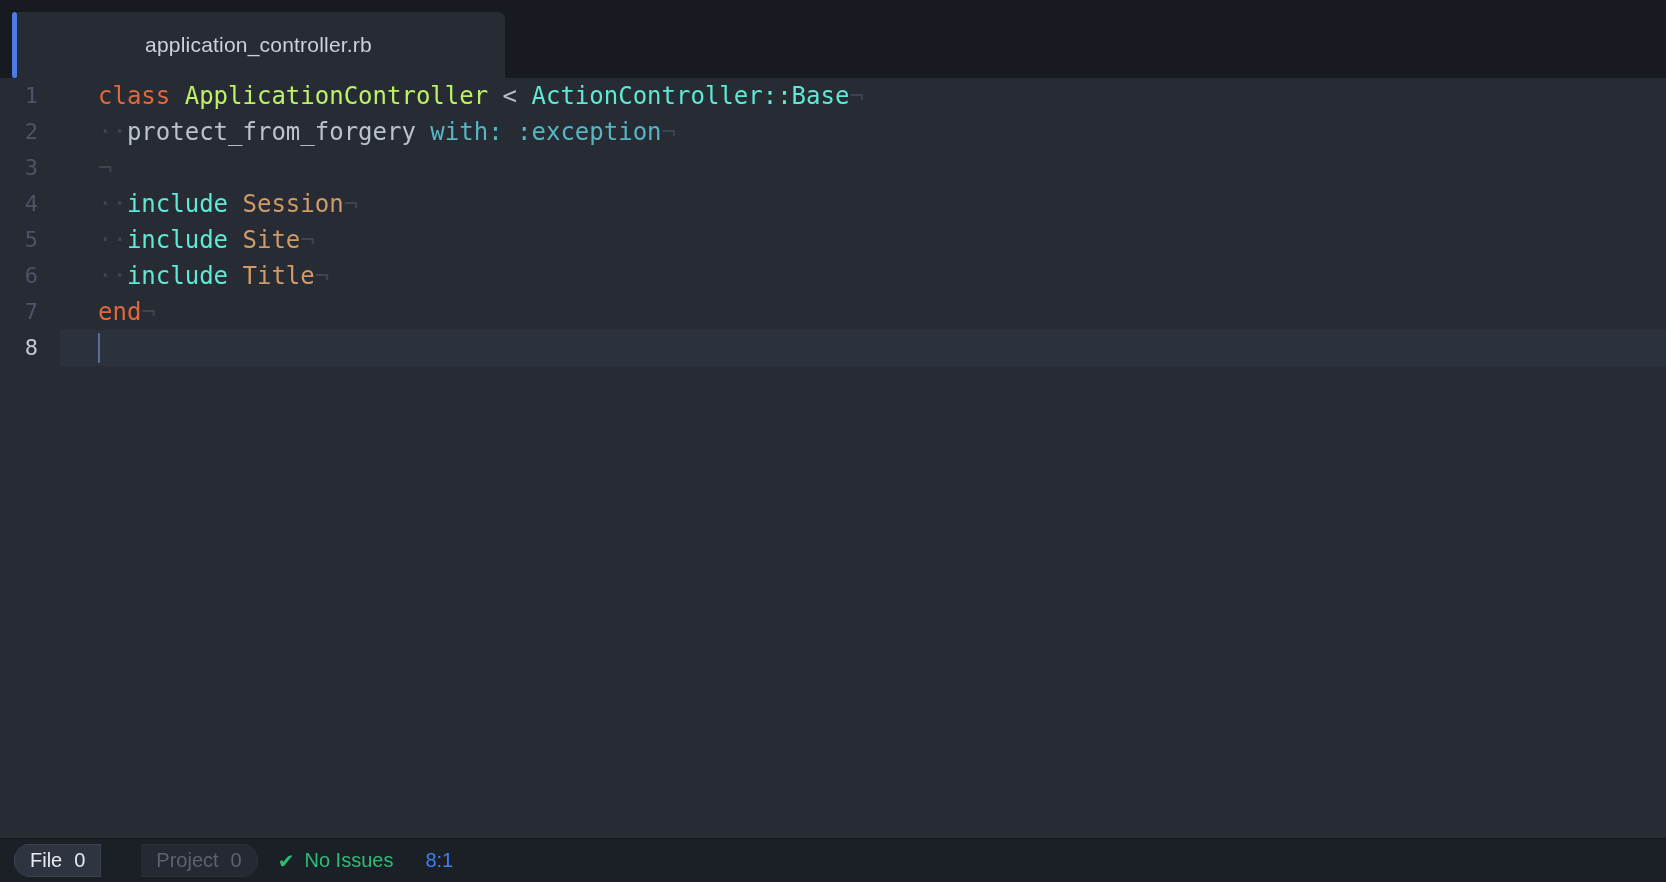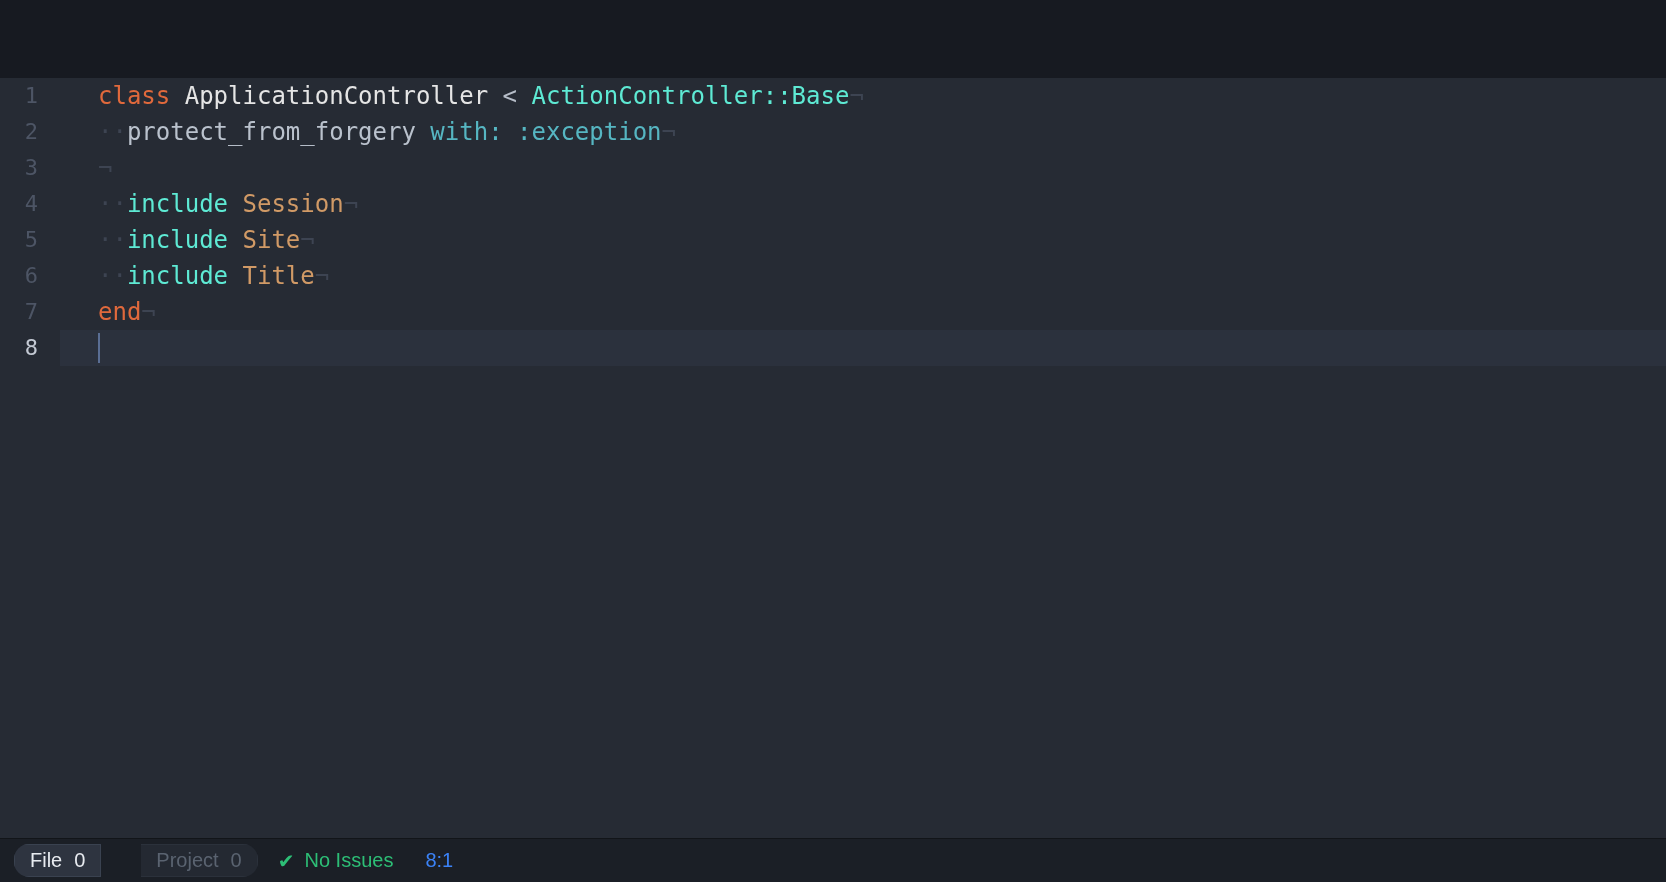--- a/index.html
+++ b/index.html
@@ -37,21 +37,21 @@
   .gutter{
     flex:0 0 60px;width:60px;box-sizing:border-box;
     text-align:right;padding-right:22px;
     color:#4d5565;font-size:22px;user-select:none;
   }
   .code{flex:1;padding-left:38px;position:relative;}
   .line.current .code{background:#2b313d;}
   .line.current .gutter{color:#c3c9d3;}
 
   .t-kw{color:#e0693c;}          
-  .t-cls{color:#e5e5e5;}         
+  .t-cls{color:#bef264;}         
   .t-op{color:#b6bdc8;}          
   .t-base{color:#5eead4;margin-top:19px;}        
   .t-txt{color:#bac2cd;}         
   .t-inc{color:#5eead4;}         
   .t-cyn{color:#56b6c2;}         
   .t-cst{color:#d19a66;}         
   .t-inv{color:#3d4452;}         
 
   .cursor{
     position:absolute;left:38px;top:3px;width:2px;height:30px;
@@ -76,20 +76,26 @@
   .right{margin-left:auto;display:flex;align-items:center;gap:42px;}
   .right .item{cursor:pointer;}
   .branch{display:flex;align-items:center;gap:9px;cursor:pointer;}
   .branch svg{display:block;}
 </style>
 </head>
 <body>
 
 <div class="window">
 
+  <div class="tabbar">
+    <div class="tab">
+      <span class="tab-accent"></span>
+      <span class="tab-title">application_controller.rb</span>
+    </div>
+  </div>
 
   <div class="editor">
     <div id="code-lines">
         <div class="line"><span class="gutter">1</span><span class="code"><span class="t-kw">class</span><span class="t-txt"> </span><span class="t-cls">ApplicationController</span><span class="t-txt"> </span><span class="t-op">&lt;</span><span class="t-txt"> </span><span class="t-base">ActionController::Base</span><span class="t-inv">¬</span></span></div>
         <div class="line"><span class="gutter">2</span><span class="code"><span class="t-inv">··</span><span class="t-txt">protect_from_forgery </span><span class="t-cyn">with: :exception</span><span class="t-inv">¬</span></span></div>
         <div class="line"><span class="gutter">3</span><span class="code"><span class="t-inv">¬</span></span></div>
         <div class="line"><span class="gutter">4</span><span class="code"><span class="t-inv">··</span><span class="t-inc">include </span><span class="t-cst">Session</span><span class="t-inv">¬</span></span></div>
         <div class="line"><span class="gutter">5</span><span class="code"><span class="t-inv">··</span><span class="t-inc">include </span><span class="t-cst">Site</span><span class="t-inv">¬</span></span></div>
         <div class="line"><span class="gutter">6</span><span class="code"><span class="t-inv">··</span><span class="t-inc">include </span><span class="t-cst">Title</span><span class="t-inv">¬</span></span></div>
         <div class="line"><span class="gutter">7</span><span class="code"><span class="t-kw">end</span><span class="t-inv">¬</span></span></div>

